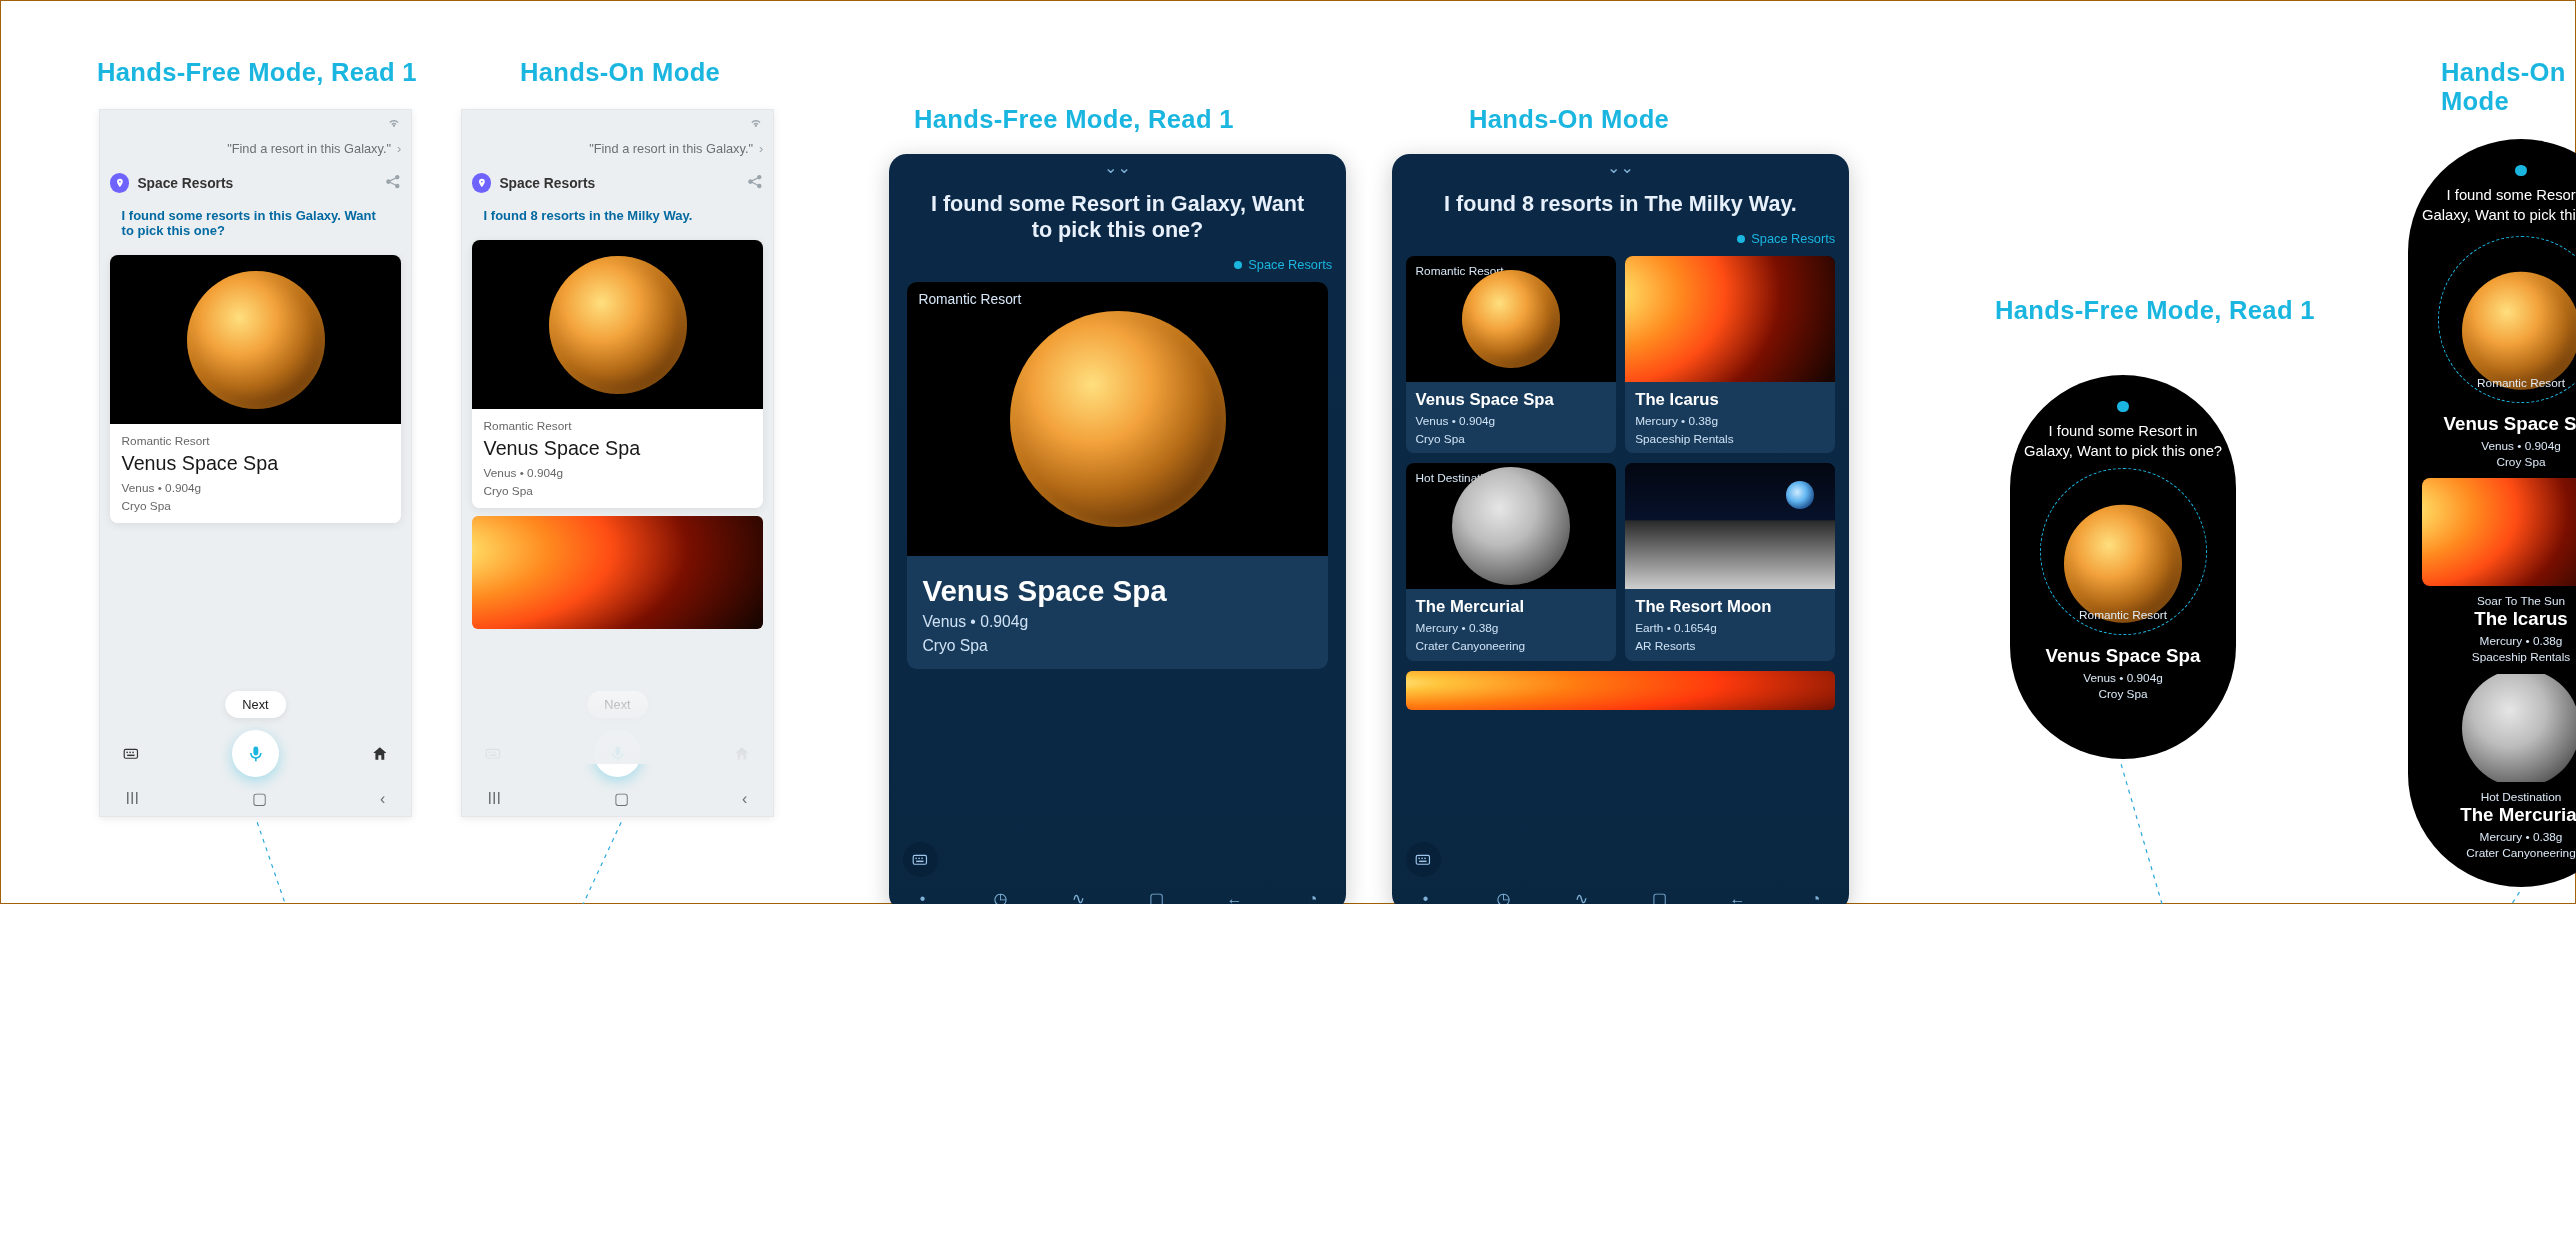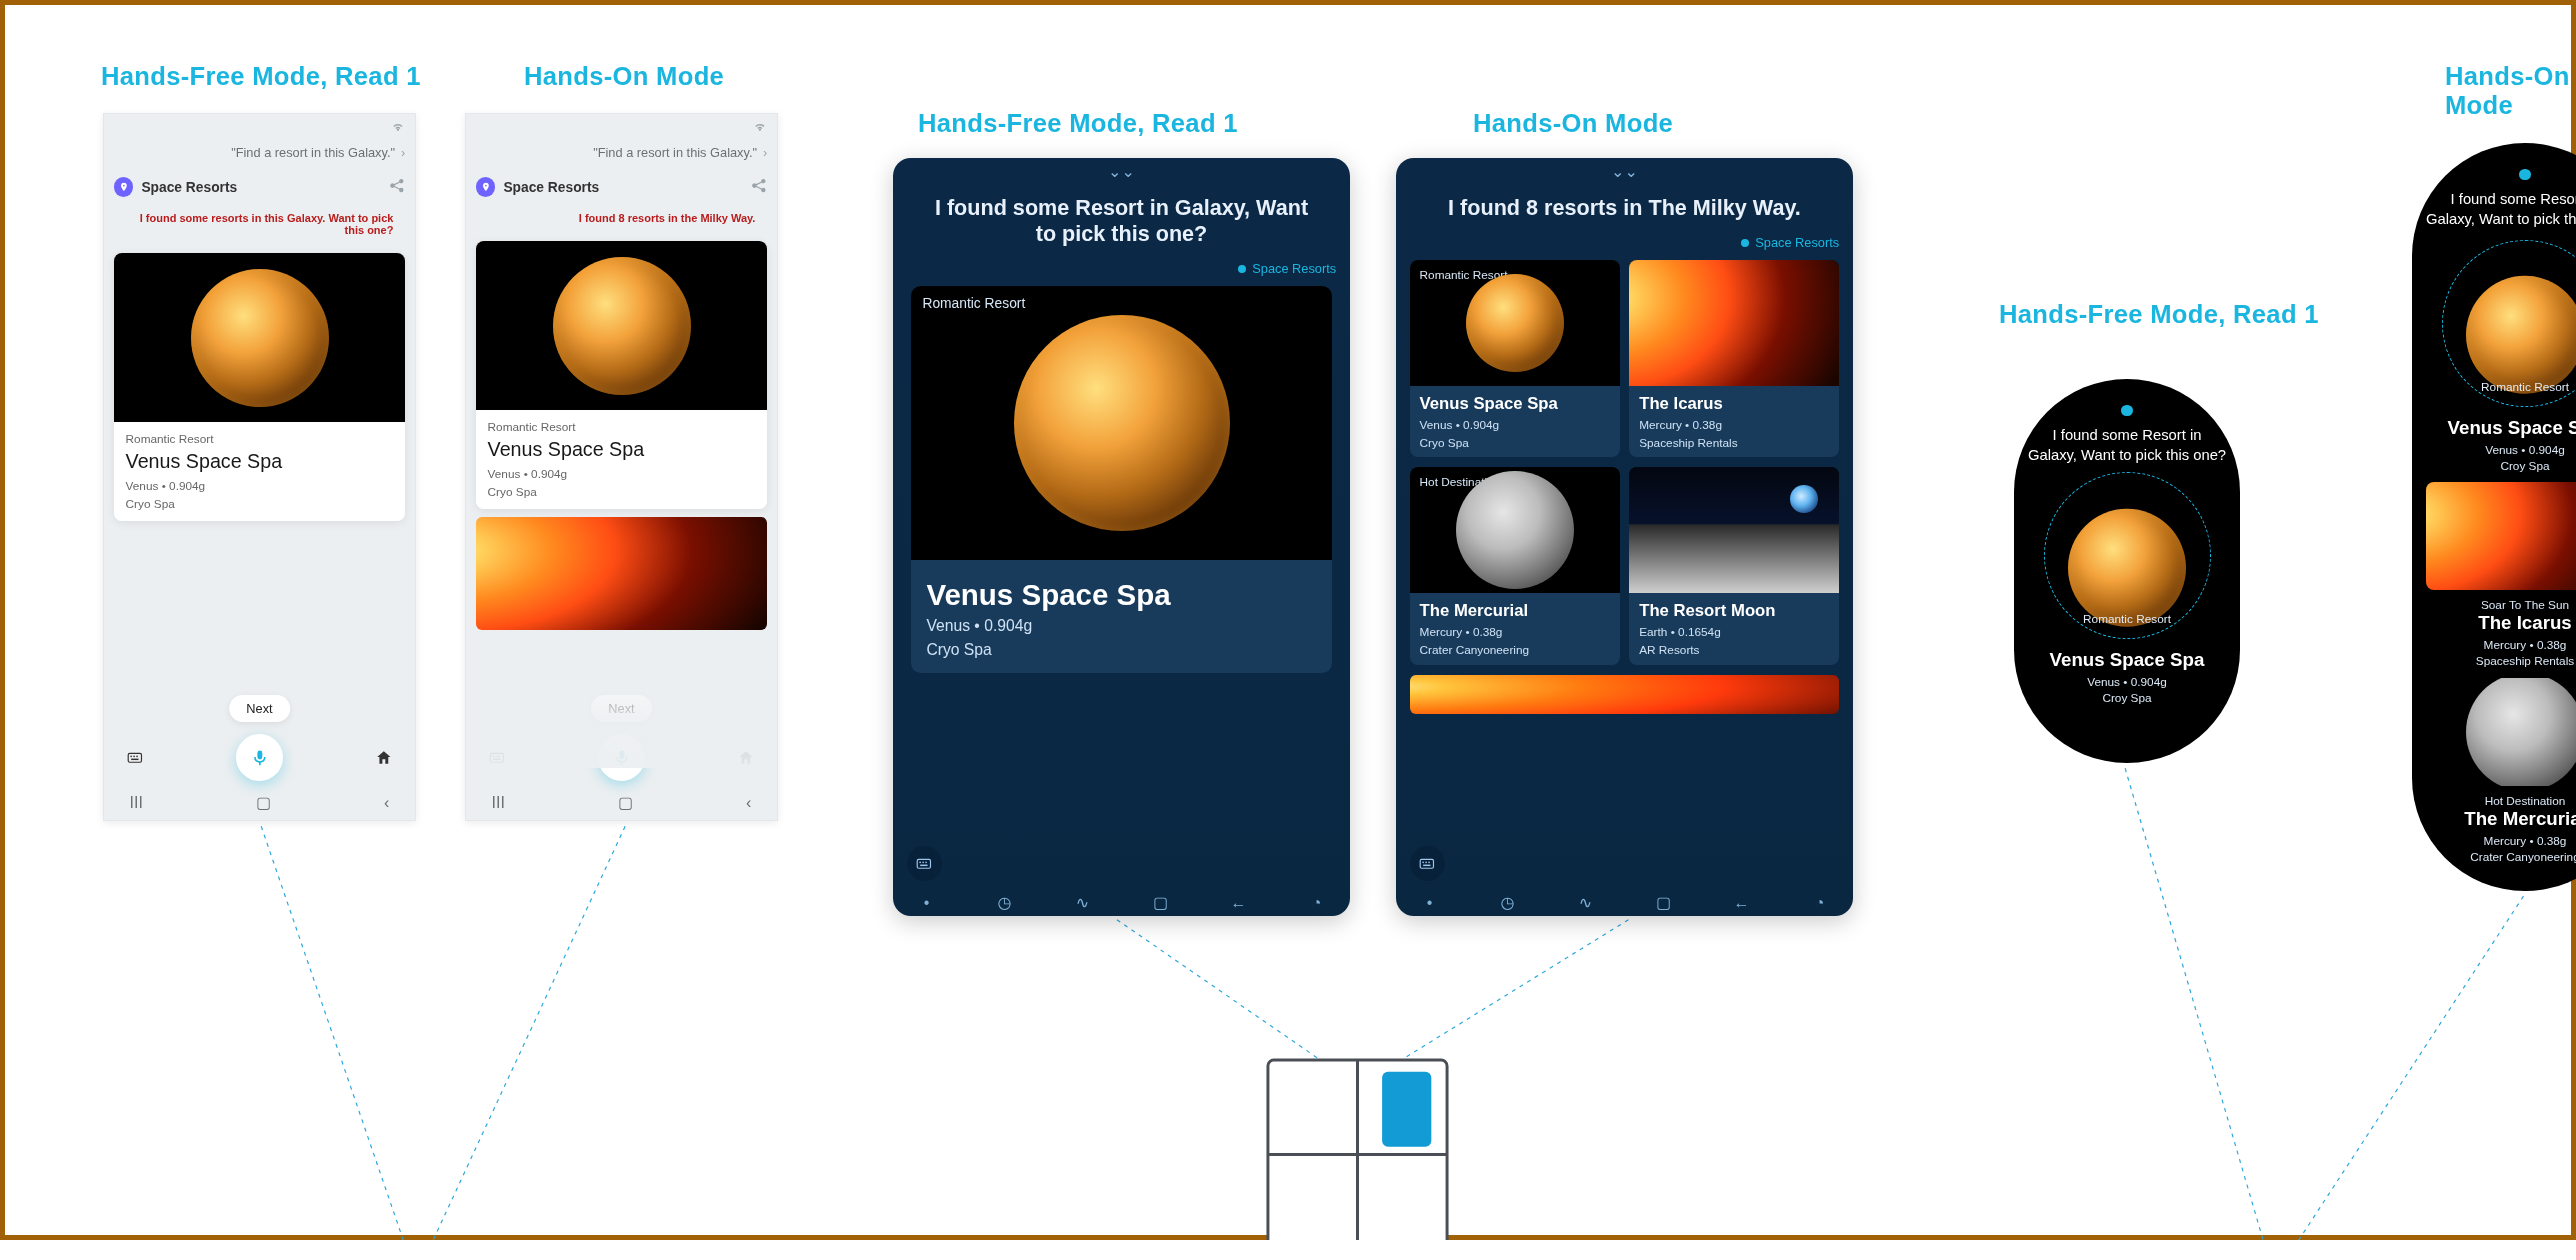--- a/index.html
+++ b/index.html
@@ -13,21 +13,21 @@
     --muted2:#bbb;
     --panel:#f7f8fa;
     --lightcard:#fff;
     --wifi:#b7c0c7;
     --chip:#6f63ff;
     --shadow:rgba(0,0,0,.08);
     --watch-black:#000;
   }
   *{box-sizing:border-box}
   body{margin:0;font-family:Arial,Helvetica,sans-serif;color:var(--ink);background:#fff}
-  .stage{position:relative;width:2576px;height:1240px;border:5px solid #a16207}
+  .stage{position:relative;width:2576px;height:904px;border:1px solid #a16207}
   .label{position:absolute;color:var(--cyan);font-weight:600;font-size:25.6px;letter-spacing:0.3px}
   
   .l-ph-hf{left:96px;top:57px}
   .l-ph-ho{left:519px;top:57px}
   .l-fr-hf{left:913px;top:104px}
   .l-fr-ho{left:1468px;top:104px}
   .l-w-hf{left:1994px;top:295px}
   .l-w-ho{left:2440px;top:57px}
 
   
@@ -36,21 +36,21 @@
   .phone-ho{left:460px}
   .statusbar{height:25.6px;display:flex;align-items:center;justify-content:flex-end;padding:0 9.8px;color:#9aa4ab}
   .wifi{width:13.8px;height:13.8px;display:inline-block}
   .breadcrumb{display:flex;align-items:center;justify-content:flex-end;padding:5.9px 9.8px 7.9px 9.8px;font-size:12.8px;color:#6b7075}
   .breadcrumb .chev{margin-left:5.9px;color:#9aa4ab}
   .approw{display:flex;align-items:center;gap:7.9px;padding:7.9px 9.8px}
   .chip{width:19.7px;height:19.7px;border-radius:50%;background:var(--chip);display:inline-flex;align-items:center;justify-content:center}
   .chip svg{width:9.8px;height:9.8px;fill:#fff}
   .appname{font-size:13.8px;color:#333;font-weight:600}
   .share{margin-left:auto;color:#9aa4ab}
-  .prompt{font-size:11px;color:#b91c1c;font-weight:700;text-align:right;padding:5.9px 21.6px 11.8px}
+  .prompt{font-size:13px;color:#0369a1;font-weight:700;text-align:left;padding:5.9px 21.6px 11.8px}
 
   .card{margin:5.9px 9.8px;background:#f2f3f5;border-radius:7.9px;overflow:hidden;box-shadow:0 2px 9.8px var(--shadow)}
   .imgwrap{height:169px;background:#000;display:flex;align-items:center;justify-content:center}
   .planet{width:138px;height:138px;border-radius:50%;background:radial-gradient(circle at 38% 34%, #ffdf7e 0%, #f3a23b 30%, #b36a16 55%, #5d3007 80%, #120800 100%);box-shadow:0 0 11.8px rgba(255,170,40,.35) inset}
   .cardbody{background:#fff;padding:9.8px 11.8px}
   .badge-kind{font-size:11.8px;color:#666}
   .title{font-size:19.7px;color:#181818;margin-top:3.9px}
   .sub{font-size:11.8px;color:#666;margin-top:5.9px}
   .sub2{font-size:11.8px;color:#666;margin-top:3.9px}
 

